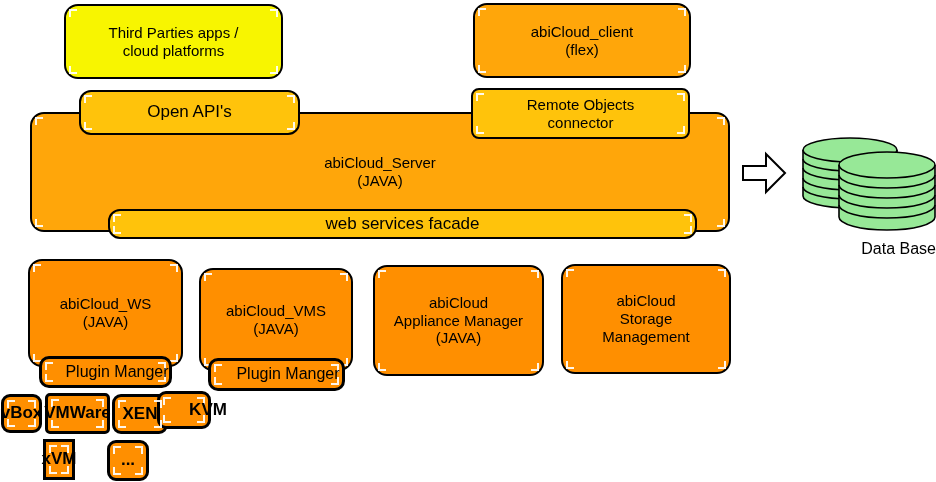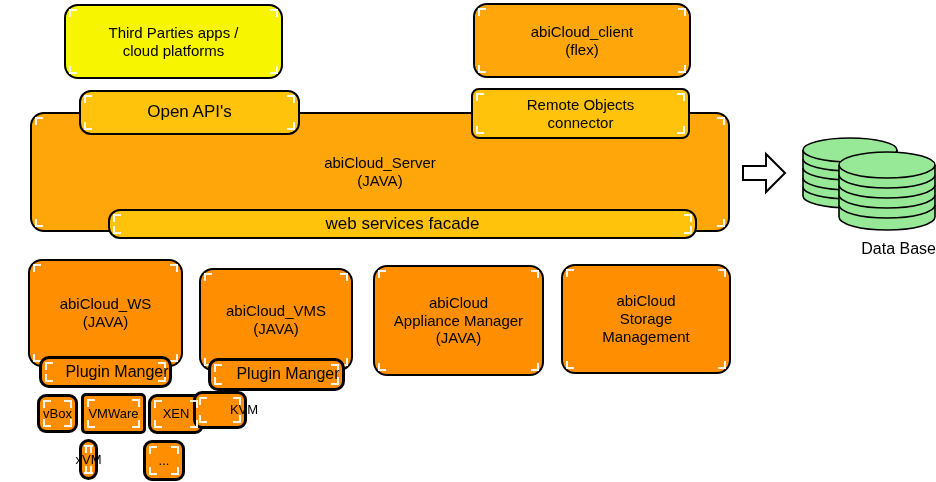--- a/index.html
+++ b/index.html
@@ -10,21 +10,21 @@
   .bx{
     position:absolute;box-sizing:border-box;border:2px solid #000;
     display:flex;align-items:center;justify-content:center;
     text-align:center;white-space:pre-line;line-height:1.18;font-size:15px;
   }
   .bx .lbl{position:relative;z-index:3;}
   .z1{z-index:1;} .z2{z-index:2;}
   .thick{border-width:3px;padding-left:23px;}
   .f17{font-size:17px;}
   .f16{font-size:16px;}
-  .sm{font-size:13px;font-weight:normal;border-width:3px;margin-left:36px;}
+  .sm{font-size:17px;font-weight:bold;border-width:3px;}
   
   .cm{position:absolute;width:6px;height:6px;border:2px solid rgba(255,255,255,.92);z-index:2;}
   .cm.tl{top:3px;left:3px;border-right:none;border-bottom:none;}
   .cm.tr{top:3px;right:3px;border-left:none;border-bottom:none;}
   .cm.bl{bottom:3px;left:3px;border-right:none;border-top:none;}
   .cm.br{bottom:3px;right:3px;border-left:none;border-top:none;}
   .abs{position:absolute;}
   .db-label{position:absolute;left:800px;top:240px;width:136px;text-align:right;font-size:16px;}
 </style>
 </head>
@@ -95,21 +95,21 @@
   <i class="cm tl"></i><i class="cm tr"></i><i class="cm bl"></i><i class="cm br"></i></div>
   <div class="bx sm" style="left: 45px; top: 393px; width: 65px; height: 41px; border-radius: 5px; background-color: rgb(255, 143, 0);">
     <span class="lbl">VMWare</span>
   <i class="cm tl"></i><i class="cm tr"></i><i class="cm bl"></i><i class="cm br"></i></div>
   <div class="bx sm" style="left: 112px; top: 394px; width: 56px; height: 40px; border-radius: 9px; background-color: rgb(255, 143, 0);">
     <span class="lbl">XEN</span>
   <i class="cm tl"></i><i class="cm tr"></i><i class="cm bl"></i><i class="cm br"></i></div>
   <div class="bx sm" style="left: 157px; top: 391px; width: 41px; height: 38px; border-radius: 9px; background-color: rgb(255, 143, 0); padding-left: 48px;">
     <span class="lbl">KVM</span>
   <i class="cm tl"></i><i class="cm tr"></i><i class="cm bl"></i><i class="cm br"></i></div>
-  <div class="bx sm" style="left: 43px; top: 439px; width: 19px; height: 41px; border-radius: 13px; background-color: rgb(255, 143, 0);">
+  <div class="bx sm" style="left: 43px; top: 439px; width: 32px; height: 41px; border-radius: 0; background-color: rgb(255, 143, 0);">
     <span class="lbl">xVM</span>
   <i class="cm tl"></i><i class="cm tr"></i><i class="cm bl"></i><i class="cm br"></i></div>
   <div class="bx sm" style="left: 107px; top: 440px; width: 42px; height: 41px; border-radius: 9px; background-color: rgb(255, 143, 0);">
     <span class="lbl">...</span>
   <i class="cm tl"></i><i class="cm tr"></i><i class="cm bl"></i><i class="cm br"></i></div>
 
   <svg class="abs" style="left:741px;top:151px;" width="46" height="44" viewBox="0 0 46 44">
     <polygon points="2,15 25,15 25,3 44,22 25,41 25,29 2,29" fill="#FFFFFF" stroke="#000000" stroke-width="2" stroke-linejoin="miter"></polygon>
   </svg>
 

